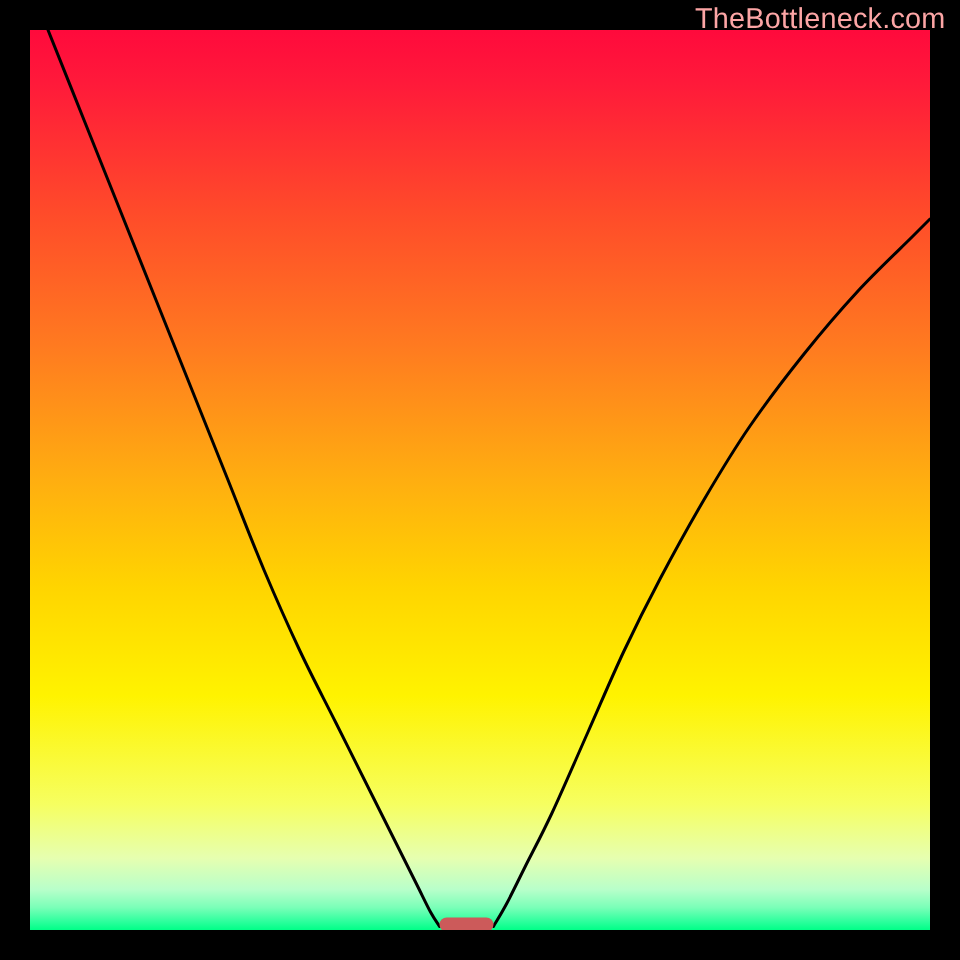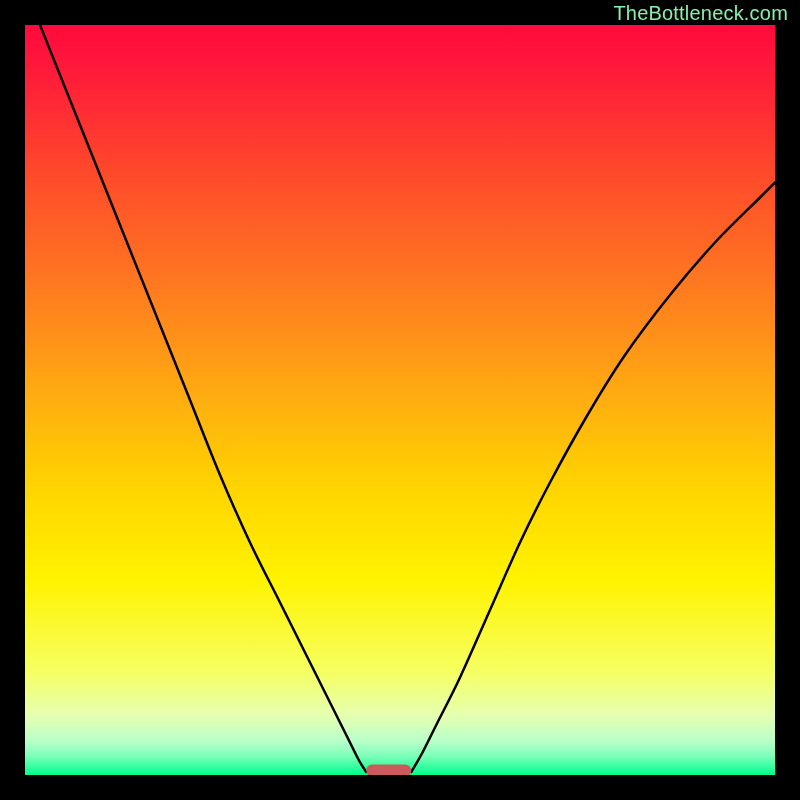--- a/index.html
+++ b/index.html
@@ -29,22 +29,22 @@
   }
   .plot svg {
     display: block;
     width: 750px;
     height: 750px;
   }
   .watermark {
     position: absolute;
     top: 2px;
     right: 12px;
-    color: #86efac;
-    font-size: 20px;
+    color: #fca5a5;
+    font-size: 24px;
     font-weight: 400;
     letter-spacing: 0.2px;
     user-select: none;
   }
 </style>
 </head>
 <body>
 
 <div class="frame">
 

